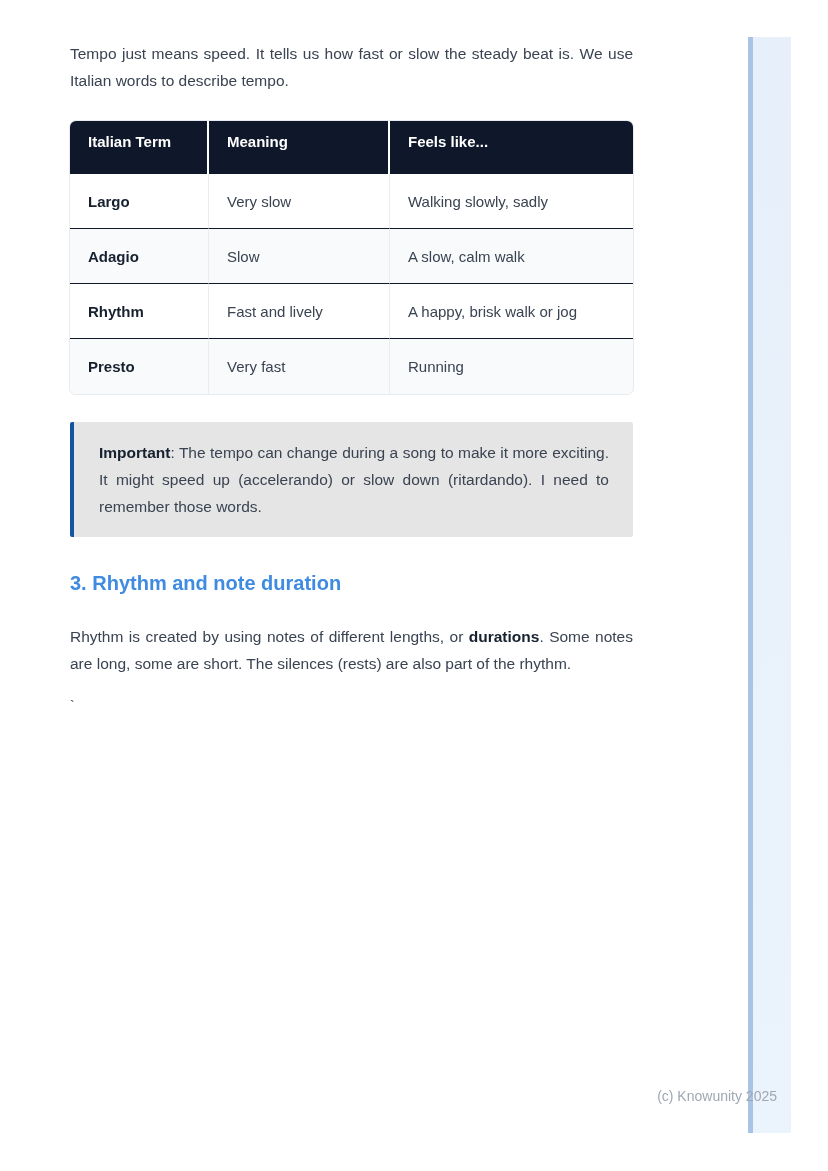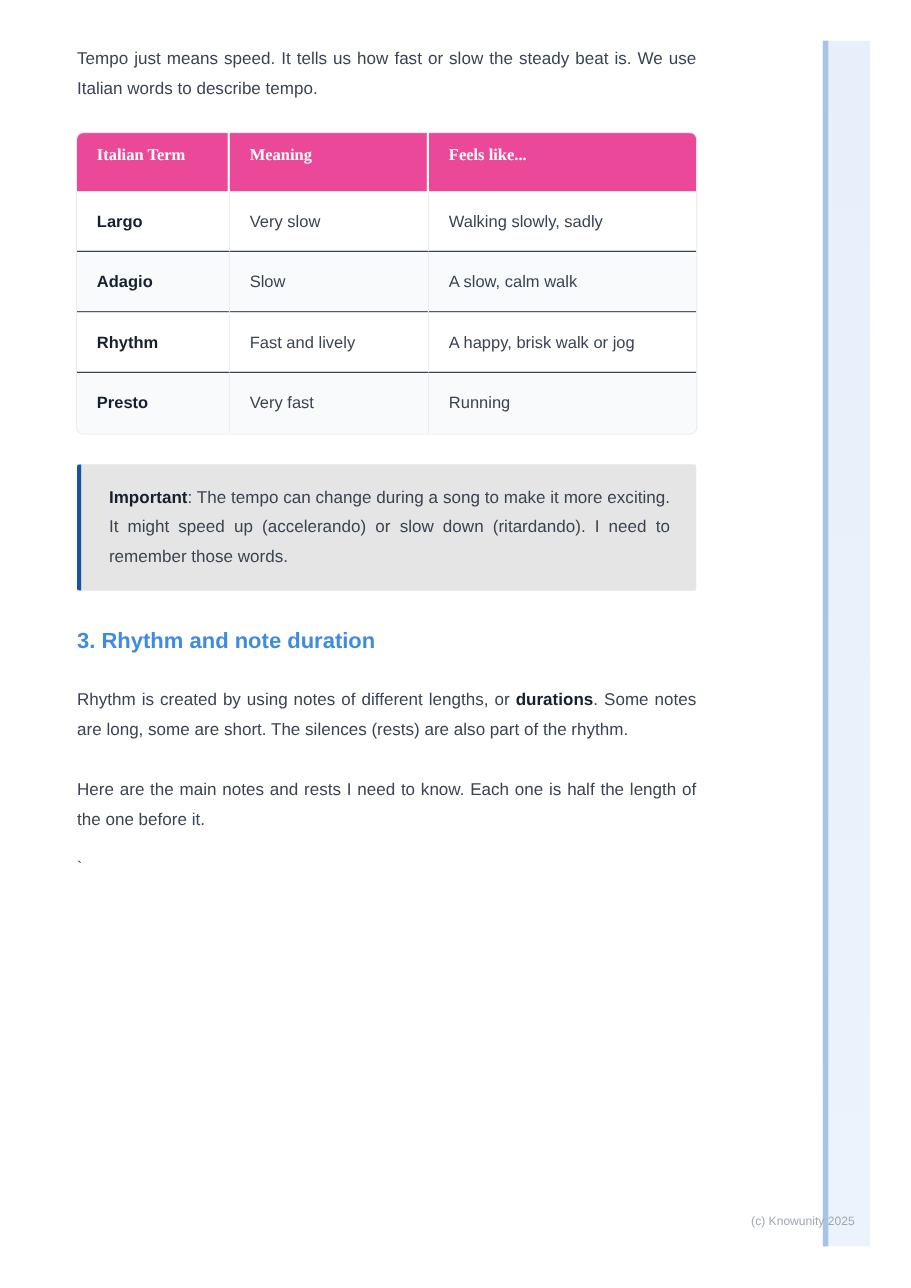--- a/index.html
+++ b/index.html
@@ -32,29 +32,28 @@
     margin-top: 27px;
     width: 563px;
     border-collapse: separate;
     border-spacing: 0;
     border-radius: 6px;
     overflow: hidden;
     box-shadow: 0 0 0 1px #e7ebf0;
     font-size: 15px;
   }
   table.tempo th {
-    background: #ec4899;
+    background: #0f172a;
     color: #ffffff;
     font-weight: bold;
     text-align: left;
     height: 53px;
     padding: 0 12px 13px 18px;
     border-right: 2px solid #ffffff;
     vertical-align: middle;
-    font-family: Liberation Serif, serif;
   }
   table.tempo th:last-child { border-right: none; }
   table.tempo td {
     height: 55px;
     padding: 0 12px 0 18px;
     vertical-align: middle;
     border-right: 1px solid #e9edf2;
     border-bottom: 1px solid #0f172a;
     color: #3a4351;
   }
@@ -87,22 +86,22 @@
     color: #3e8be1;
   }
   .body-para { margin-top: 28px; }
   .body-para b { color: #16202e; }
   .stray { margin-top: 16px; font-size: 14px; text-align: left; }
 
   
   .footer-copyright {
     position: absolute;
     right: 51px;
-    bottom: 54px;
-    font-size: 11px;
+    bottom: 67px;
+    font-size: 14px;
     color: #9fa8b2;
     z-index: 3;
     margin-top: 27px;
   }
 
   
   .edge-strip {
     position: absolute;
     left: 748px;
     top: 37px;
@@ -165,21 +164,20 @@
   </table>
 
   <div class="callout">
     <p class="para"><b>Important</b><span>: The tempo can change during a song to make it more exciting. It might speed up (accelerando) or slow down (ritardando). I need to remember those words.</span></p>
   </div>
 
   <h2 class="section-heading">3. Rhythm and note duration</h2>
 
   <p class="para body-para"><span>Rhythm is created by using notes of different lengths, or </span><b>durations</b><span>. Some notes are long, some are short. The silences (rests) are also part of the rhythm.</span></p>
 
-  <p class="para body-para">Here are the main notes and rests I need to know. Each one is half the length of the one before it.</p>
 
   <p class="para stray">`</p>
 
 </div>
 
 <div class="edge-strip">
   <div class="thumb"></div>
 </div>
 
 <div class="footer-copyright">(c) Knowunity 2025</div>

